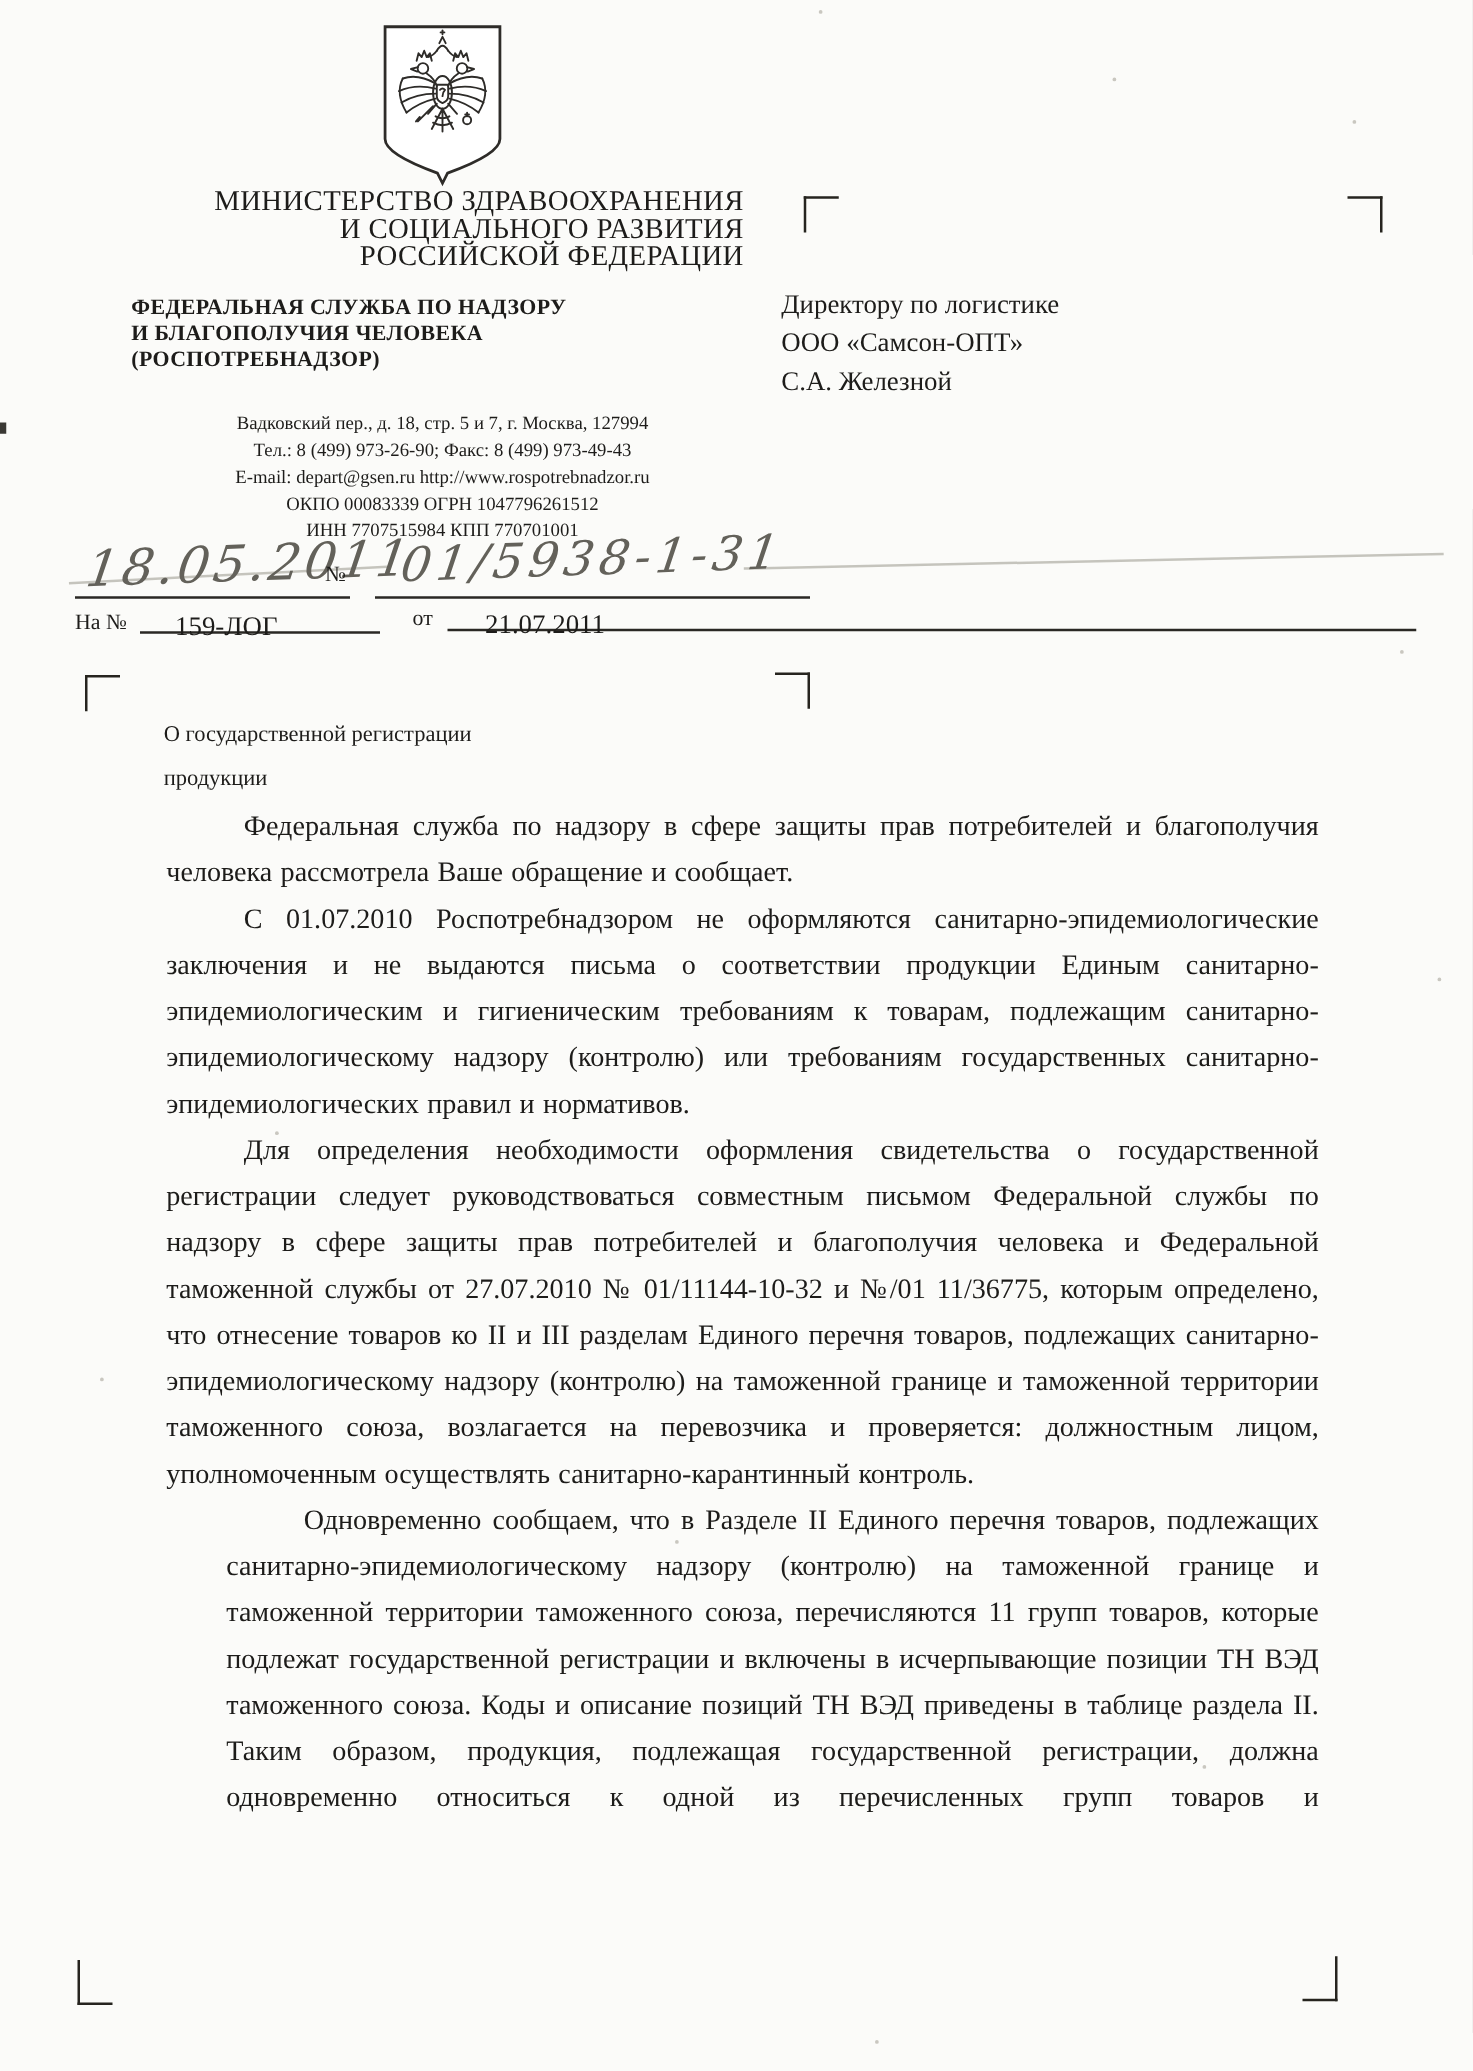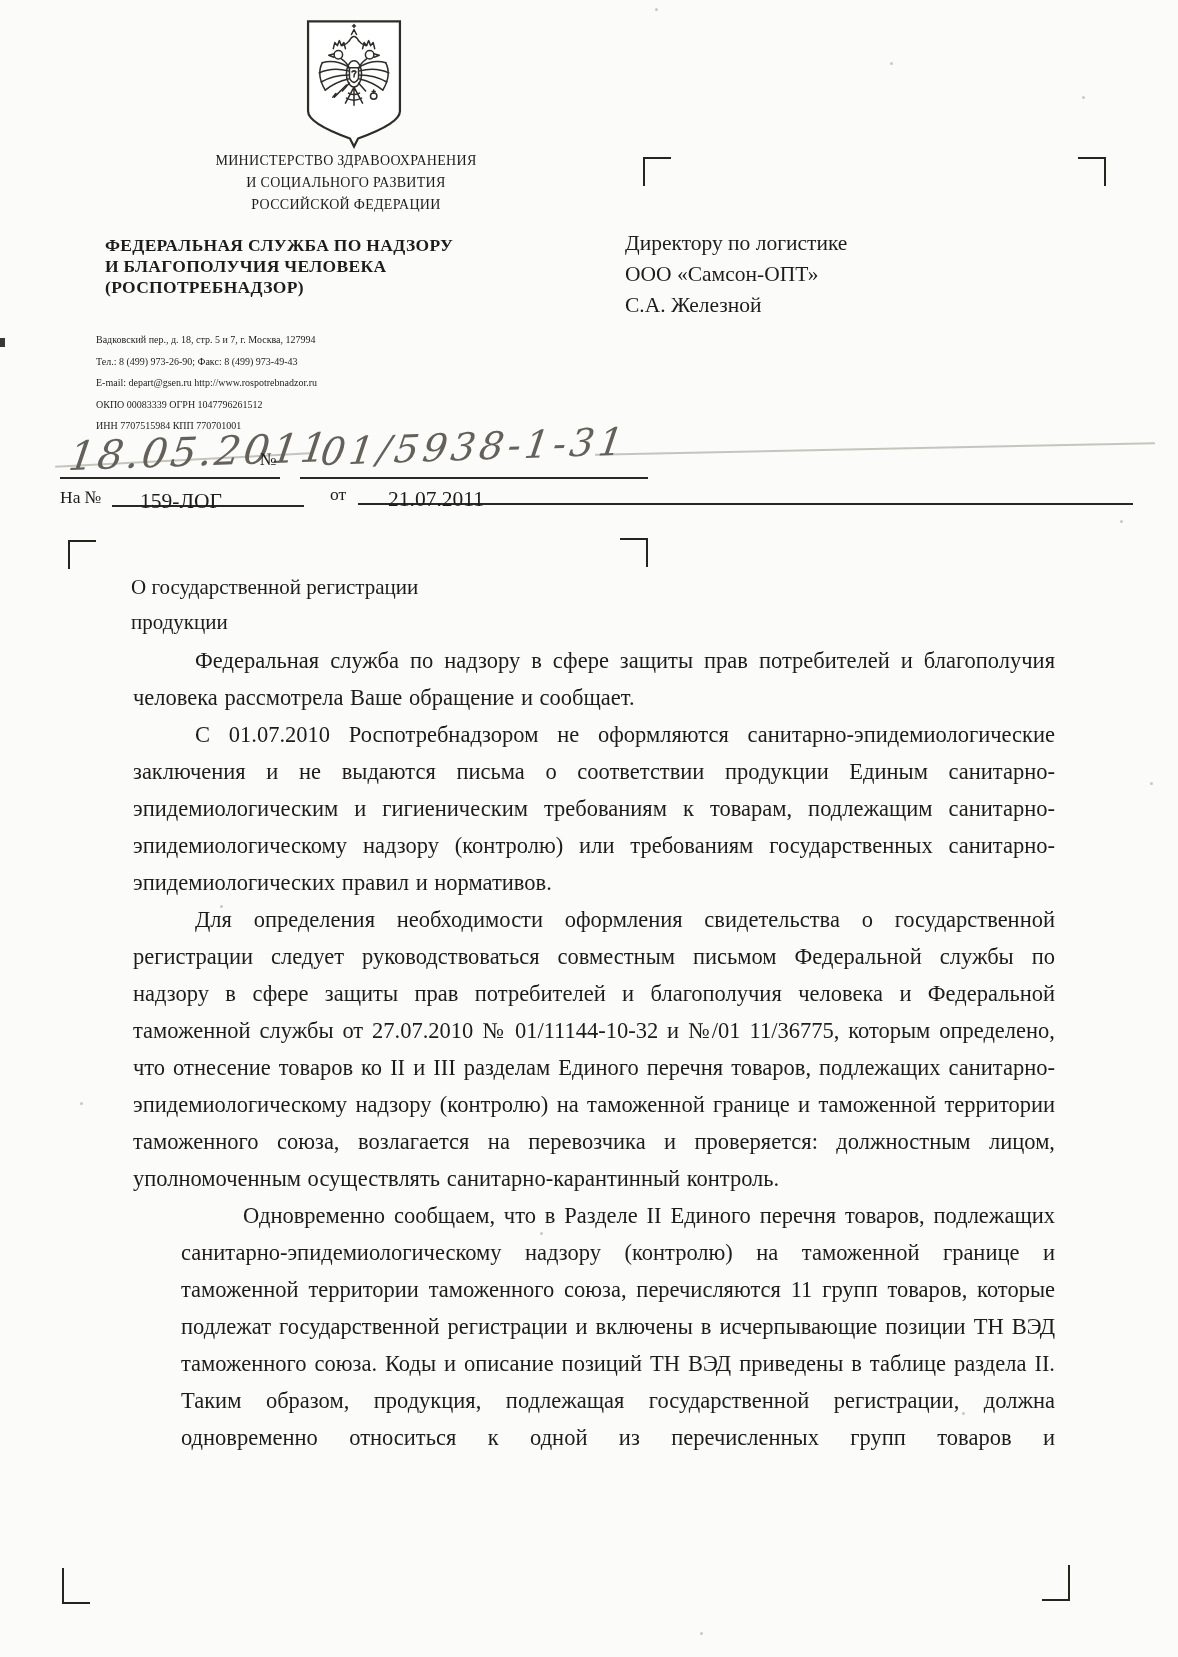--- a/index.html
+++ b/index.html
@@ -6,26 +6,26 @@
   .page {
     position:relative; width:1178px; height:1657px; margin:0 auto;
     background:#fbfbf9; overflow:hidden;
     font-family:"Liberation Serif","DejaVu Serif",serif;
     color:#1d1c1a;
   }
   .abs { position:absolute; }
 
   
   .emblem { left:302px; top:18px; width:104px; height:132px; }
-  .ministry { left:111px; top:150px; width:470px; text-align:center;
-              font-size:14px; line-height:22px; letter-spacing:.3px; }
+  .ministry { left:125px; top:150px; width:470px; text-align:right;
+              font-size:23px; line-height:22px; letter-spacing:.3px; }
   .agency   { left:105px; top:235px; width:470px; text-align:left;
               font-weight:bold; font-size:17.5px; line-height:21px; letter-spacing:.3px; }
-  .contacts { left:96px; top:329px; width:470px; text-align:left;
-              font-size:10px; line-height:21.5px; }
+  .contacts { left:119px; top:329px; width:470px; text-align:center;
+              font-size:15px; line-height:21.5px; }
 
   
   .recipient { left:625px; top:228px; width:430px;
                font-size:21.5px; line-height:31px; }
 
   
   .rule { background:#2a2824; height:2px; }
   .hand { font-family:"DejaVu Serif",serif; font-style:italic; color:#63615a;
           letter-spacing:3px; transform:skewX(-10deg) rotate(-2deg);
           transform-origin:left bottom; white-space:nowrap; }
@@ -53,21 +53,21 @@
   .c-bl { border-bottom:2px solid #26241f; border-left:2px solid #26241f; }
   .c-br { border-bottom:2px solid #26241f; border-right:2px solid #26241f; }
   .corner-zone-tl { left:643px;  top:157px; }
   .corner-zone-tr { left:1078px; top:157px; }
   .corner-mid-l   { left:68px;   top:540px; }
   .corner-mid-r   { left:620px;  top:538px; }
   .corner-bot-l   { left:62px;   top:1568px; height:34px; }
   .corner-bot-r   { left:1042px; top:1565px; height:34px; }
 
   
-  .subject { left:131px; top:570px; width:460px; font-size:21px; line-height:35px; }
+  .subject { left:131px; top:570px; width:460px; font-size:18px; line-height:35px; }
   .body-text { left:133px; top:642px; width:922px;
                font-size:22.5px; line-height:37px; text-align:justify; }
   .body-text p { margin:0; text-indent:62px; word-spacing:1px; }
   .body-text p.fill-last { text-align-last:justify;margin-left:48px; }
 
   
   .speck { background:#c9c7c0; width:3px; height:3px; border-radius:50%; }
   .edge-tick { left:0; top:338px; width:5px; height:9px; background:#3a3834; }
 </style>
 </head>

